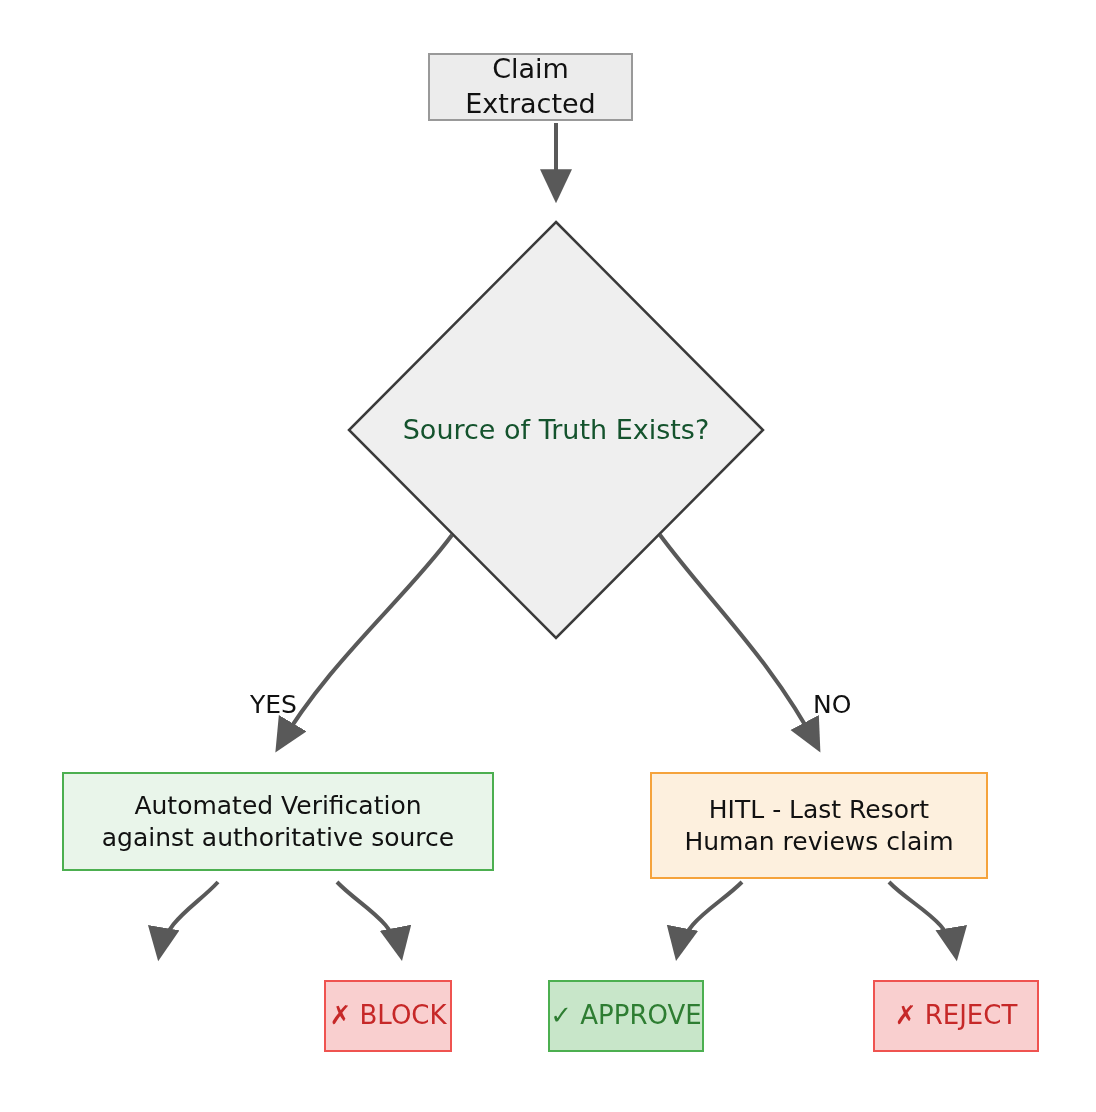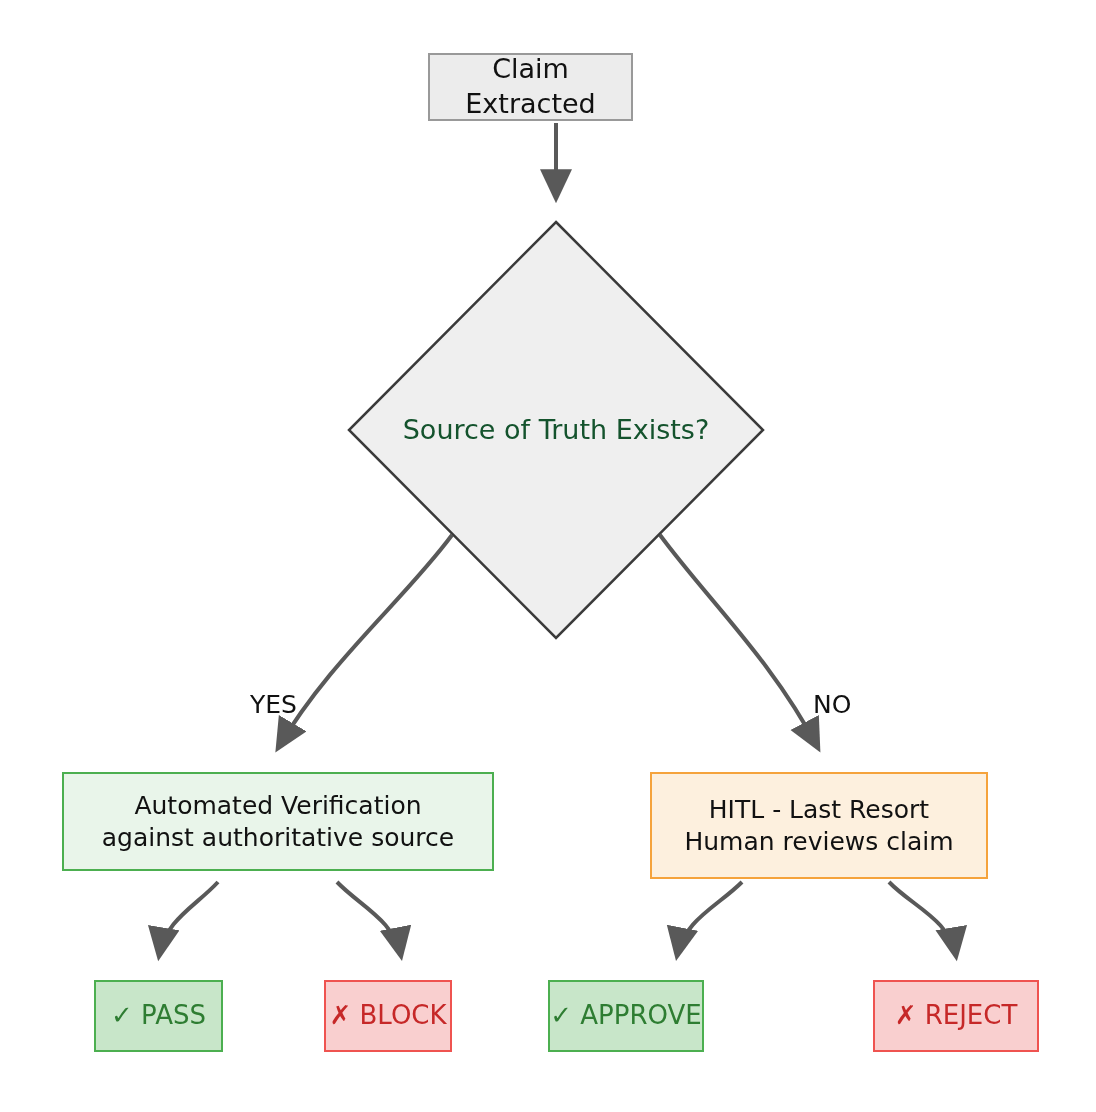--- a/index.html
+++ b/index.html
@@ -173,23 +173,20 @@
   <div class="node" id="node-auto">
     <span class="node-label">Automated Verification
 against authoritative source</span>
   </div>
 
   <div class="node" id="node-hitl">
     <span class="node-label">HITL - Last Resort
 Human reviews claim</span>
   </div>
 
-  <div class="node result good" id="node-pass">
-    <span class="node-label">✓ PASS</span>
-  </div>
 
   <div class="node result bad" id="node-block">
     <span class="node-label">✗ BLOCK</span>
   </div>
 
   <div class="node result good" id="node-approve">
     <span class="node-label">✓ APPROVE</span>
   </div>
 
   <div class="node result bad" id="node-reject">

